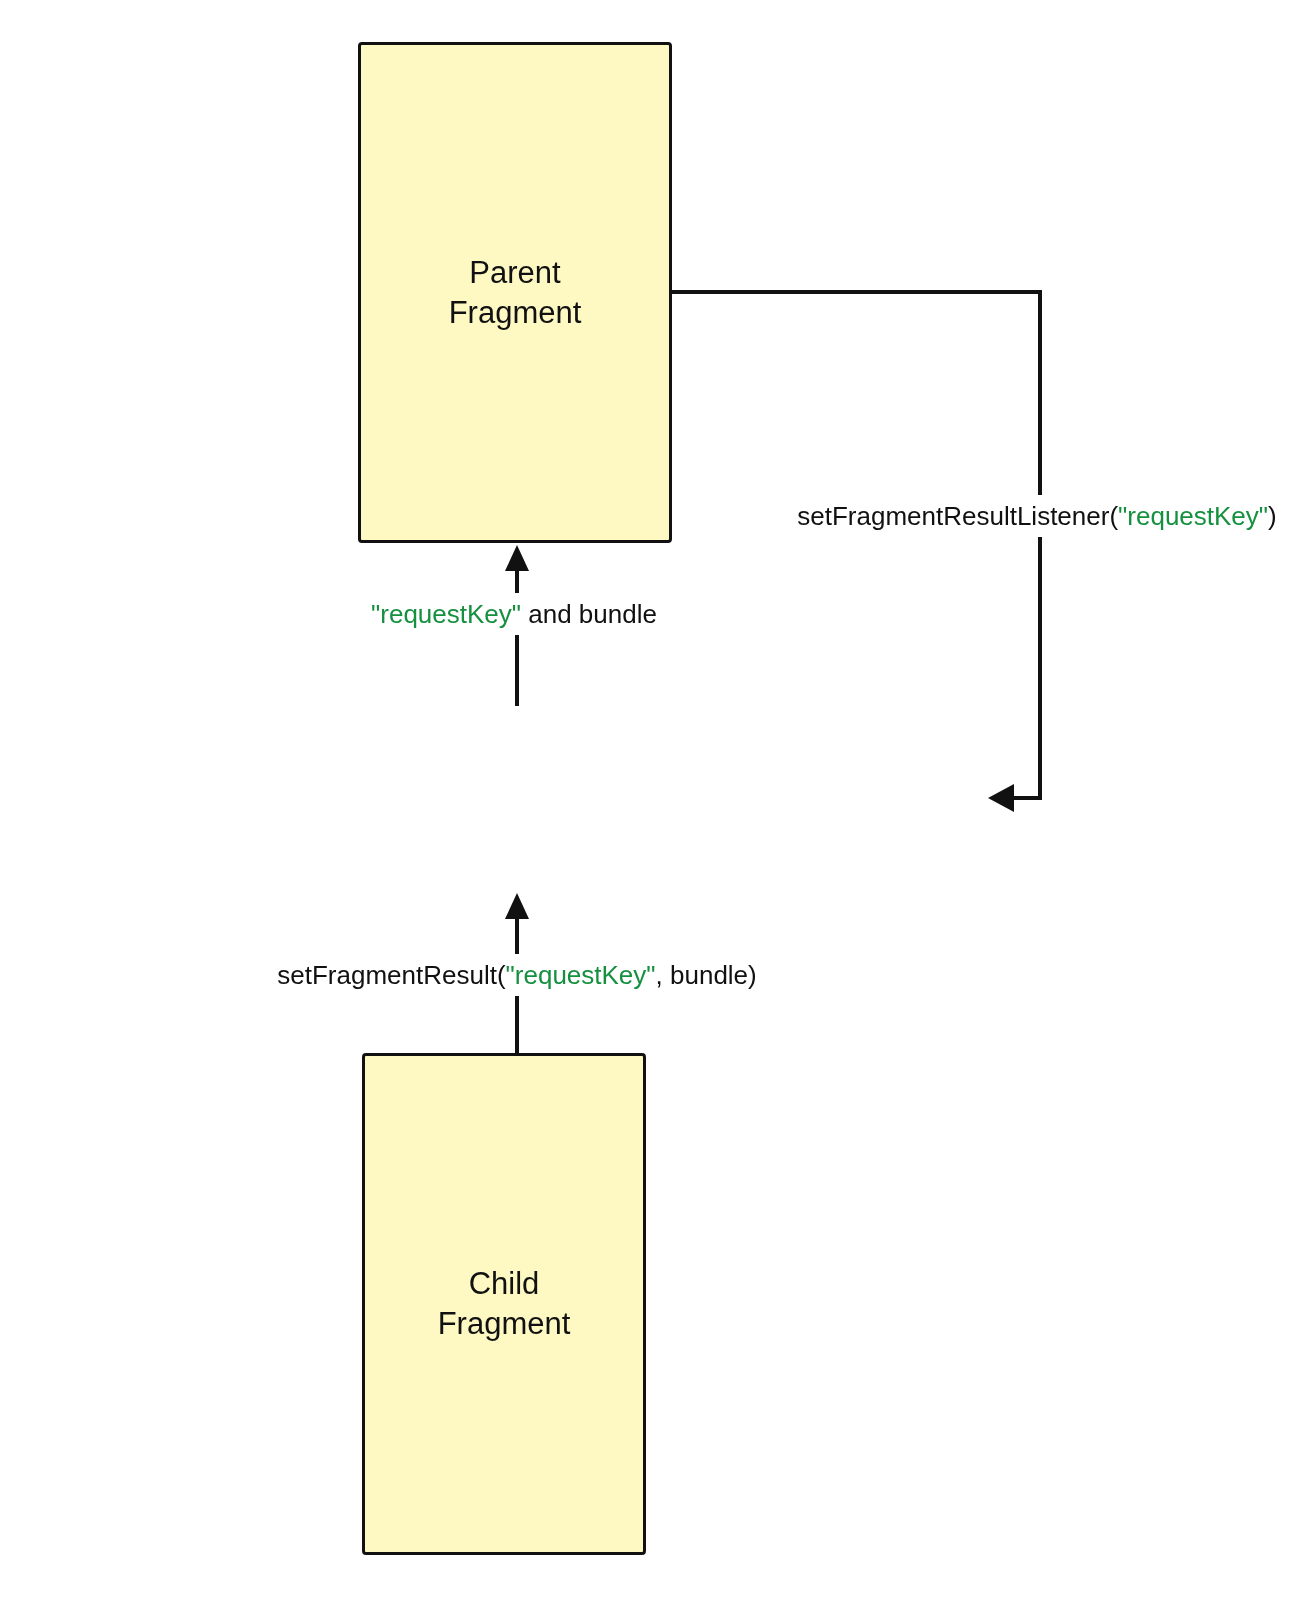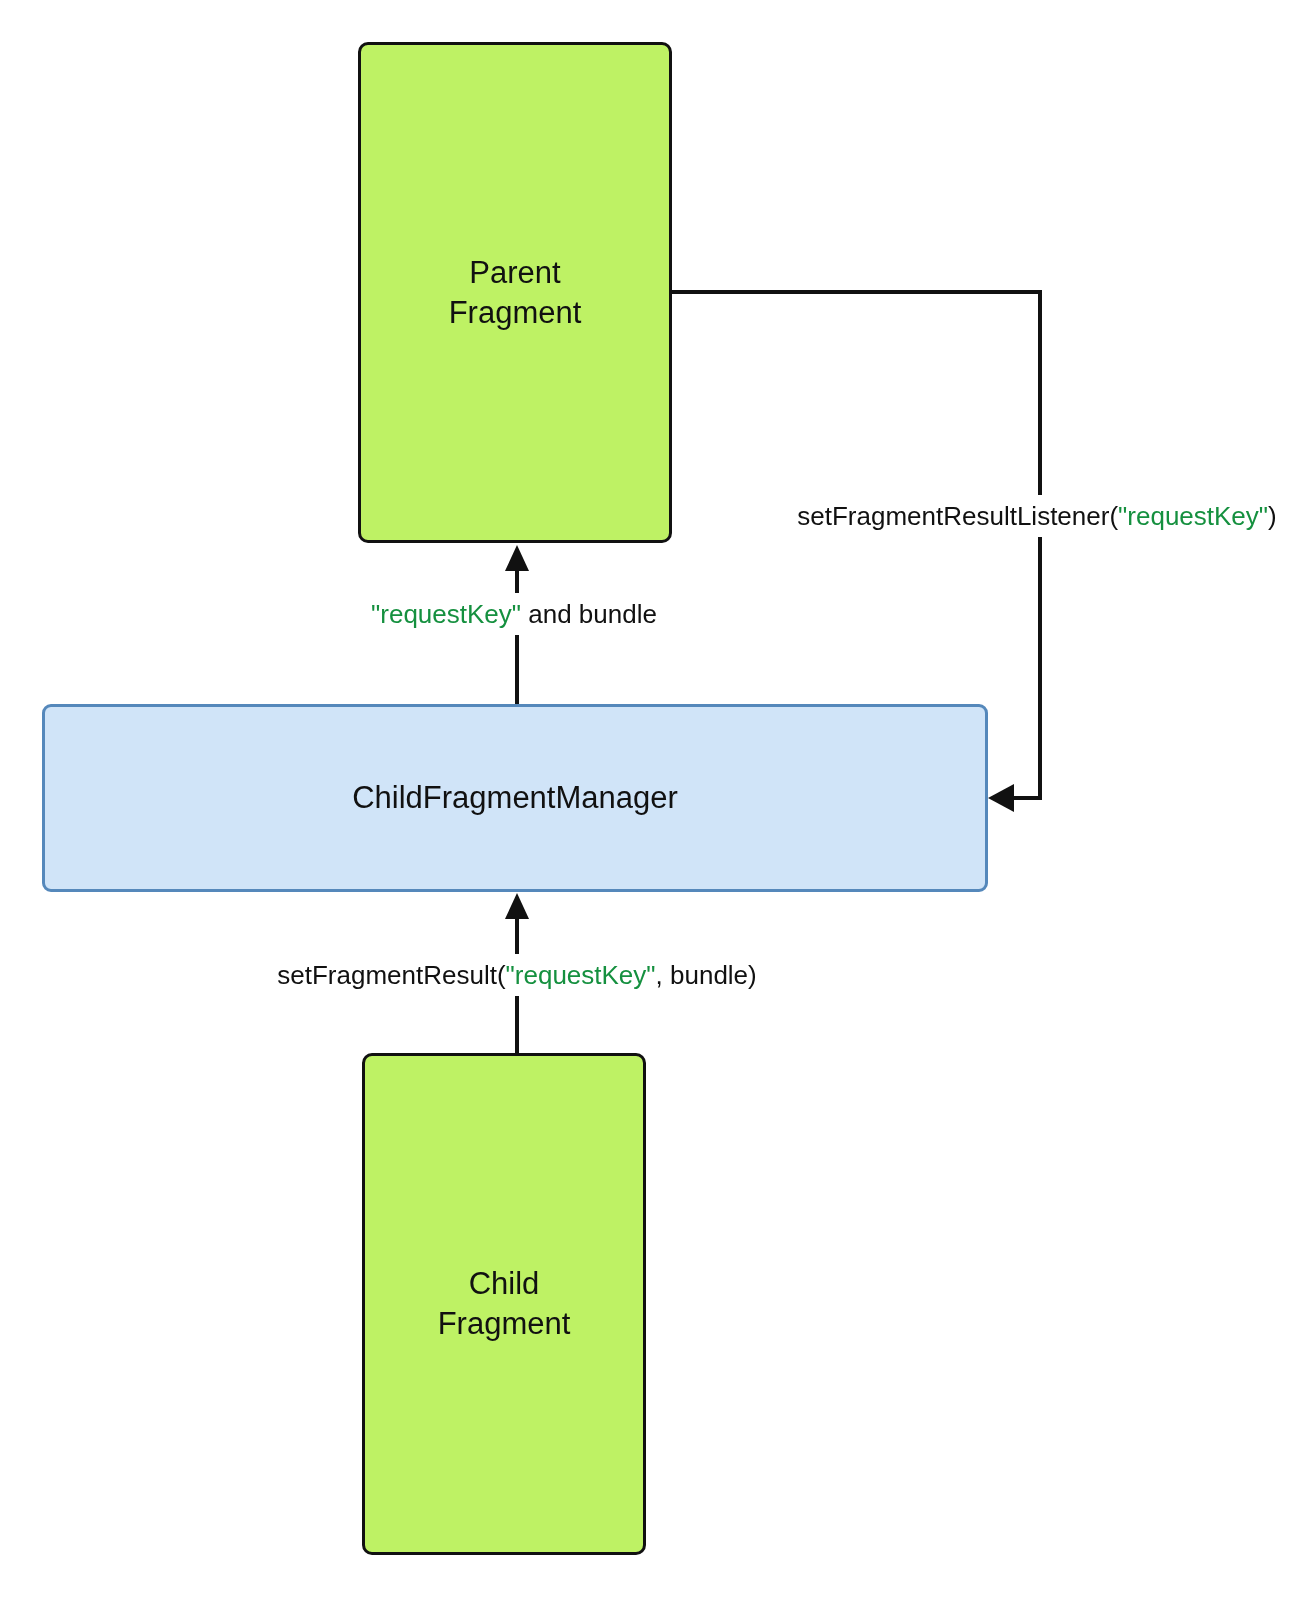--- a/index.html
+++ b/index.html
@@ -13,22 +13,22 @@
     height: 1600px;
     background: var(--background, #ffffff);
     font-family: "Liberation Sans", sans-serif;
     color: var(--text, #111111);
     overflow: hidden;
   }
   .node {
     position: absolute;
     box-sizing: border-box;
     border: 3px solid var(--line, #111111);
-    border-radius: 10px;
-    background: #bef264;
+    border-radius: 4px;
+    background: #fef9c3;
     display: flex;
     align-items: center;
     justify-content: center;
     text-align: center;
     z-index: 2;
   }
   .node-label {
     font-size: 31px;
     line-height: 40px;
     white-space: pre-line;
@@ -78,23 +78,20 @@
 </head>
 <body>
 
 <div class="canvas">
 
   <div class="node" style="left:358px; top:42px; width:314px; height:501px;">
     <span class="node-label">Parent
 Fragment</span>
   </div>
 
-  <div class="node manager" style="left:42px; top:704px; width:946px; height:188px;">
-    <span class="node-label">ChildFragmentManager</span>
-  </div>
 
   <div class="node" style="left:362px; top:1053px; width:284px; height:502px;">
     <span class="node-label">Child
 Fragment</span>
   </div>
 
   <div class="line" style="left:670px; top:290px; width:372px; height:4px;"></div>
   <div class="line" style="left:1038px; top:290px; width:4px; height:510px;"></div>
   <div class="line" style="left:1012px; top:796px; width:30px; height:4px;"></div>
   <div class="tri tri-left" style="left:988px; top:784px;"></div>

